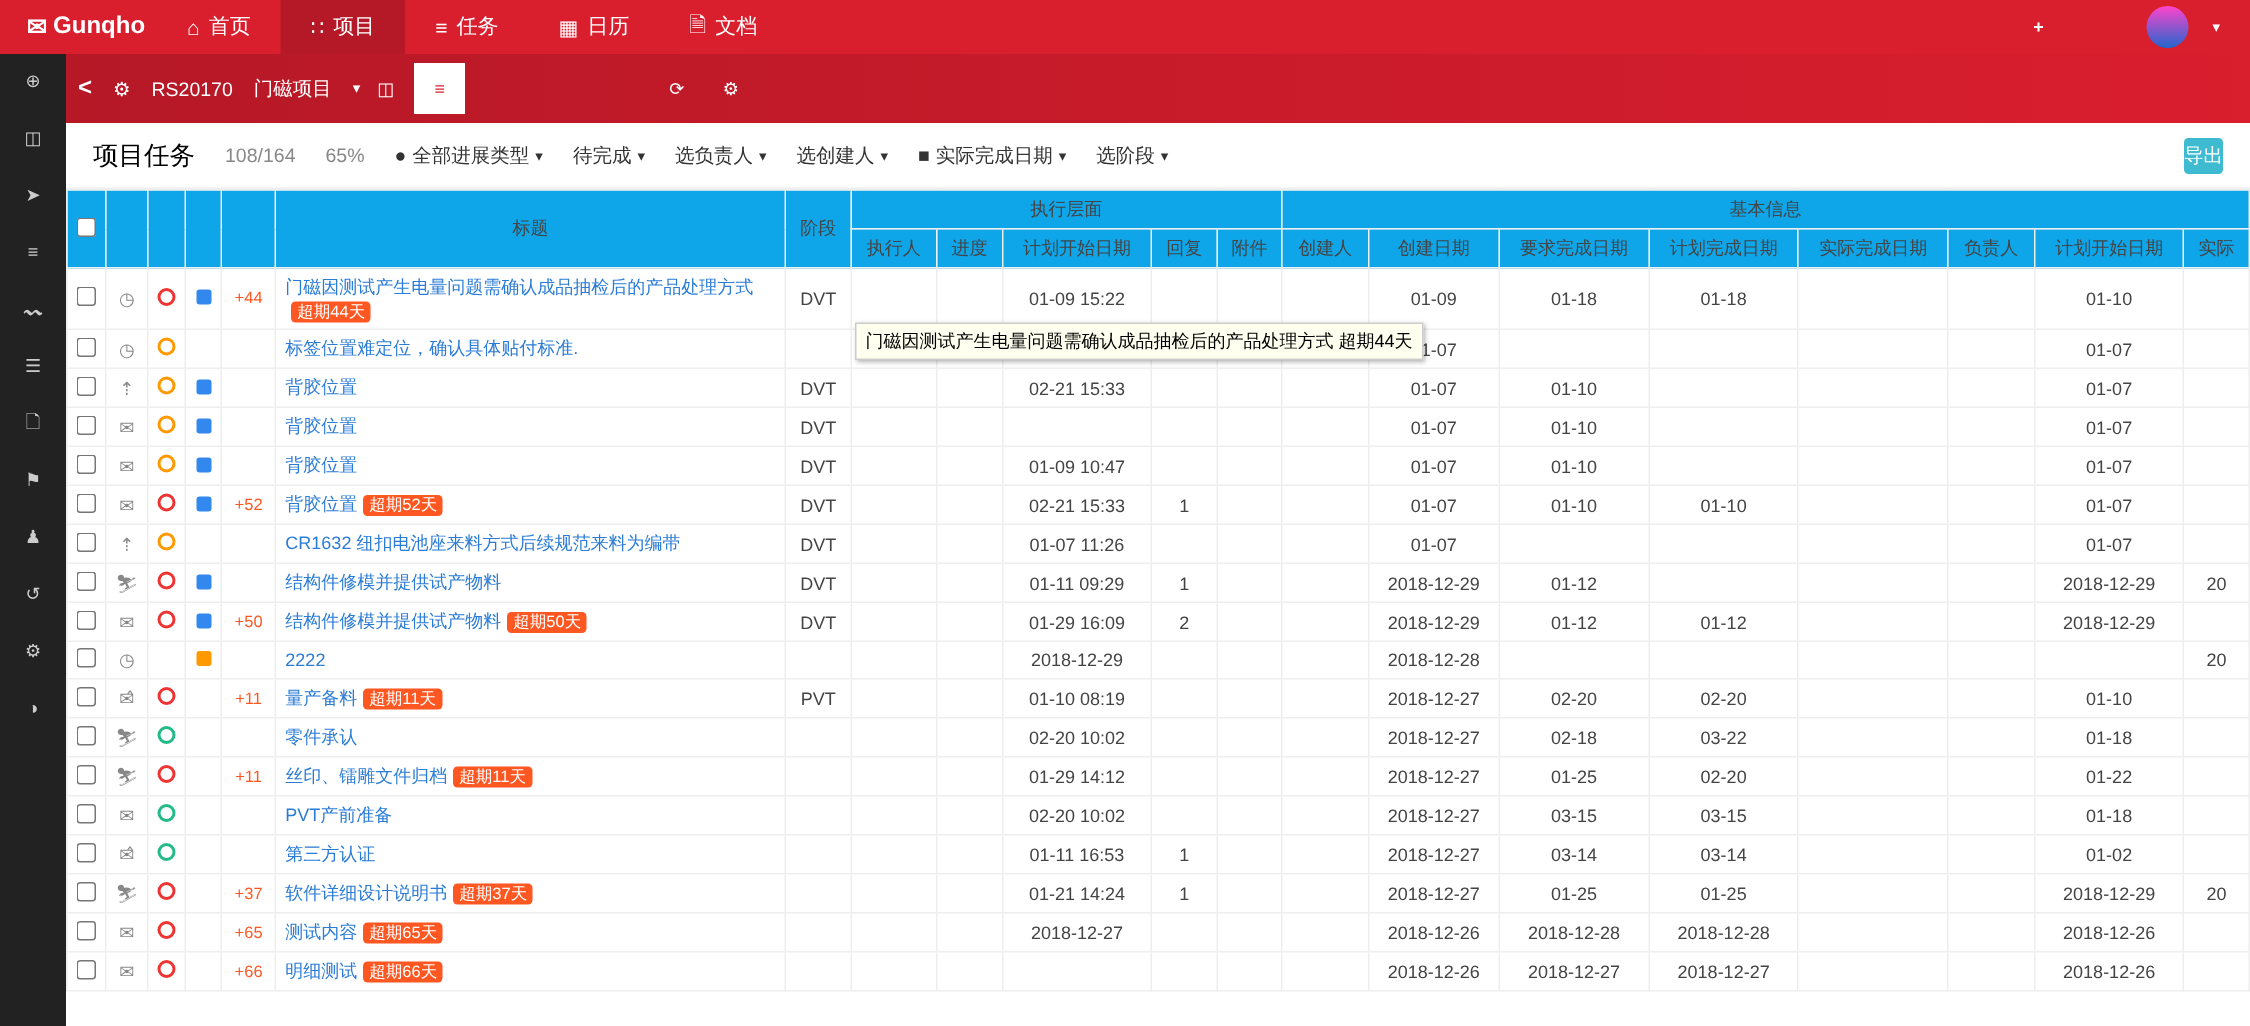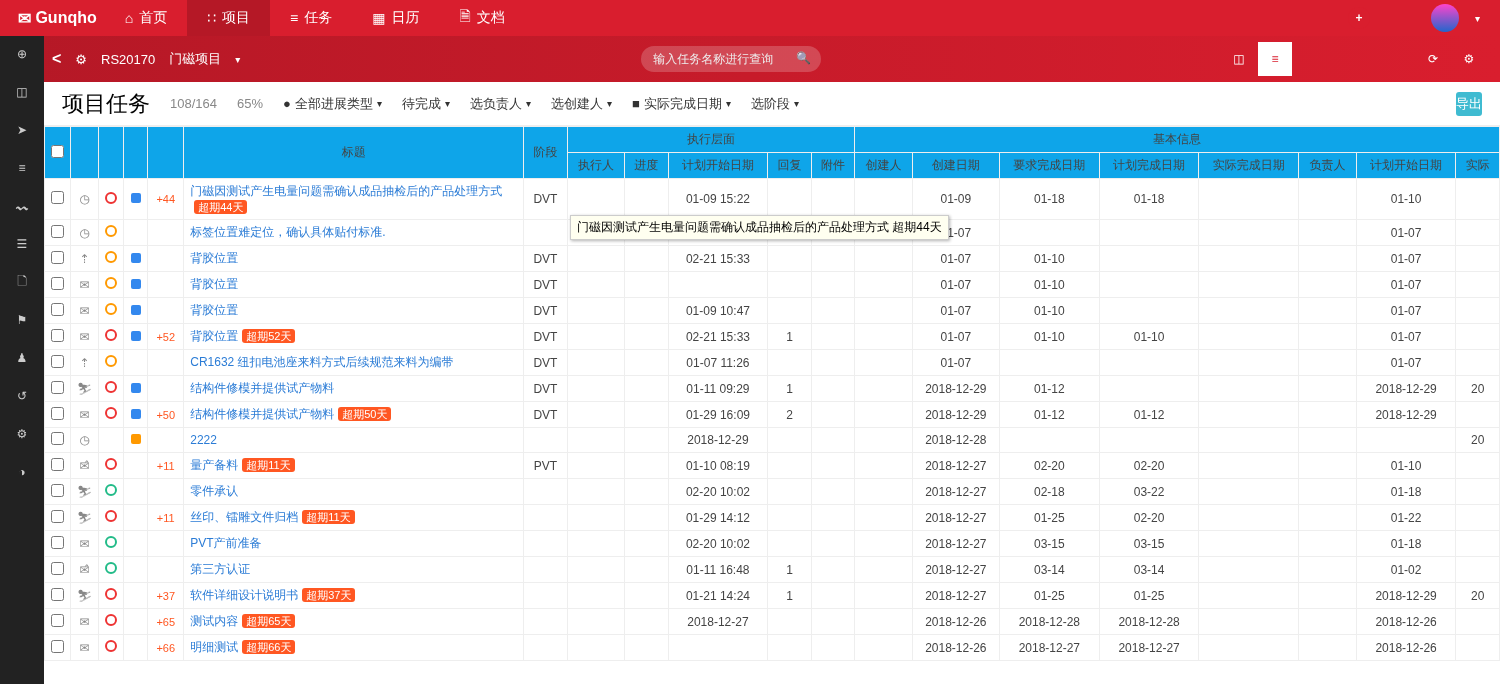--- a/index.html
+++ b/index.html
@@ -15,21 +15,21 @@
 .subbar .left { display: flex; align-items: center; gap: 14px; font-size: 13px; }
 .subbar .search { margin-left: auto; margin-right: auto; position: relative; }
 .subbar input { width: 180px; height: 26px; border-radius: 14px; border: none; background: rgba(255,255,255,0.2); padding: 0 28px 0 12px; color: #fff; font-size: 12px; }
 .subbar input::placeholder { color: #eee; }
 .subbar .right { display: flex; align-items: center; gap: 2px; padding-right: 14px; }
 .subbar .iconbtn { width: 34px; height: 34px; display: flex; align-items: center; justify-content: center; cursor: pointer; }
 .subbar .iconbtn.active { background: #fff; color: #d91e2e; }
 .sidebar { position: absolute; top: 36px; bottom: 0; left: 0; width: 44px; background: #222; color: #ccc; display: flex; flex-direction: column; align-items: center; padding-top: 8px; gap: 18px; z-index: 10; }
 .sidebar .sicon { width: 20px; height: 20px; cursor: pointer; display: flex; align-items: center; justify-content: center; }
 .filterbar { display: flex; align-items: center; height: 44px; padding: 0 18px; background: #fff; margin-left: 44px; gap: 20px; font-size: 13px; border-bottom: 1px solid #eee; }
-.filterbar .title { font-size: 22px; font-weight: 500; }
+.filterbar .title { font-size: 17px; font-weight: 500; }
 .filterbar .meta { color: #888; }
 .filterbar .fitem { display: flex; align-items: center; gap: 4px; cursor: pointer; color: #333; }
 .exportbtn { margin-left: auto; background: #3fbbd1; color: #fff; padding: 3px 0; border-radius: 3px; cursor: pointer; }
 .tablewrap { margin-left: 44px; background: #fff; overflow: auto; height: calc(684px - 36px - 46px - 44px); }
 table { border-collapse: collapse; width: 100%; }
 th, td { border: 1px solid #eee; padding: 4px 6px; font-size: 12px; text-align: center; white-space: nowrap; color: #444; }
 th { background: #0ea5e9; font-weight: normal; }
 .title-cell { text-align: left; color: #2b7cd6; cursor: pointer; max-width: 340px; white-space: normal; }
 .badge { background: #ff5722; color: #fff; padding: 1px 4px; border-radius: 3px; font-size: 11px; margin-left: 4px; }
 .count-cell { color: #ff5722; font-size: 11px; }
@@ -100,24 +100,20 @@
 </div>
 
 <div class="subbar">
   <div class="left">
     <span style="font-size:16px;font-weight:bold;">&lt;</span>
     <span>⚙</span>
     <span>RS20170</span>
     <span>门磁项目</span>
     <span class="caret">▾</span>
   </div>
-  <div class="search">
-    <input placeholder="输入任务名称进行查询" style="">
-    <span style="position:absolute;right:10px;top:5px;color:#fff;">🔍</span>
-  </div>
   <div class="right">
     <div class="iconbtn">◫</div>
     <div class="iconbtn active">≡</div>
     <div style="width:120px"></div>
     <div class="iconbtn">⟳</div>
     <div class="iconbtn">⚙</div>
   </div>
 </div>
 
 <div class="filterbar">
@@ -487,21 +483,21 @@
         <tr>
           <td><input type="checkbox" style=""></td>
           <td><span class="smicon">✉̂</span></td>
           <td><span class="dot green"></span></td>
           <td></td>
           <td class="count-cell"></td>
           <td class="title-cell">第三方认证</td>
           <td></td>
           <td></td>
           <td></td>
-          <td>01-11 16:48</td>
+          <td>01-11 16:53</td>
           <td>1</td>
           <td></td>
           <td></td>
           <td>2018-12-27</td>
           <td>03-14</td>
           <td>03-14</td>
           <td></td>
           <td></td>
           <td>01-02</td>
           <td></td>

